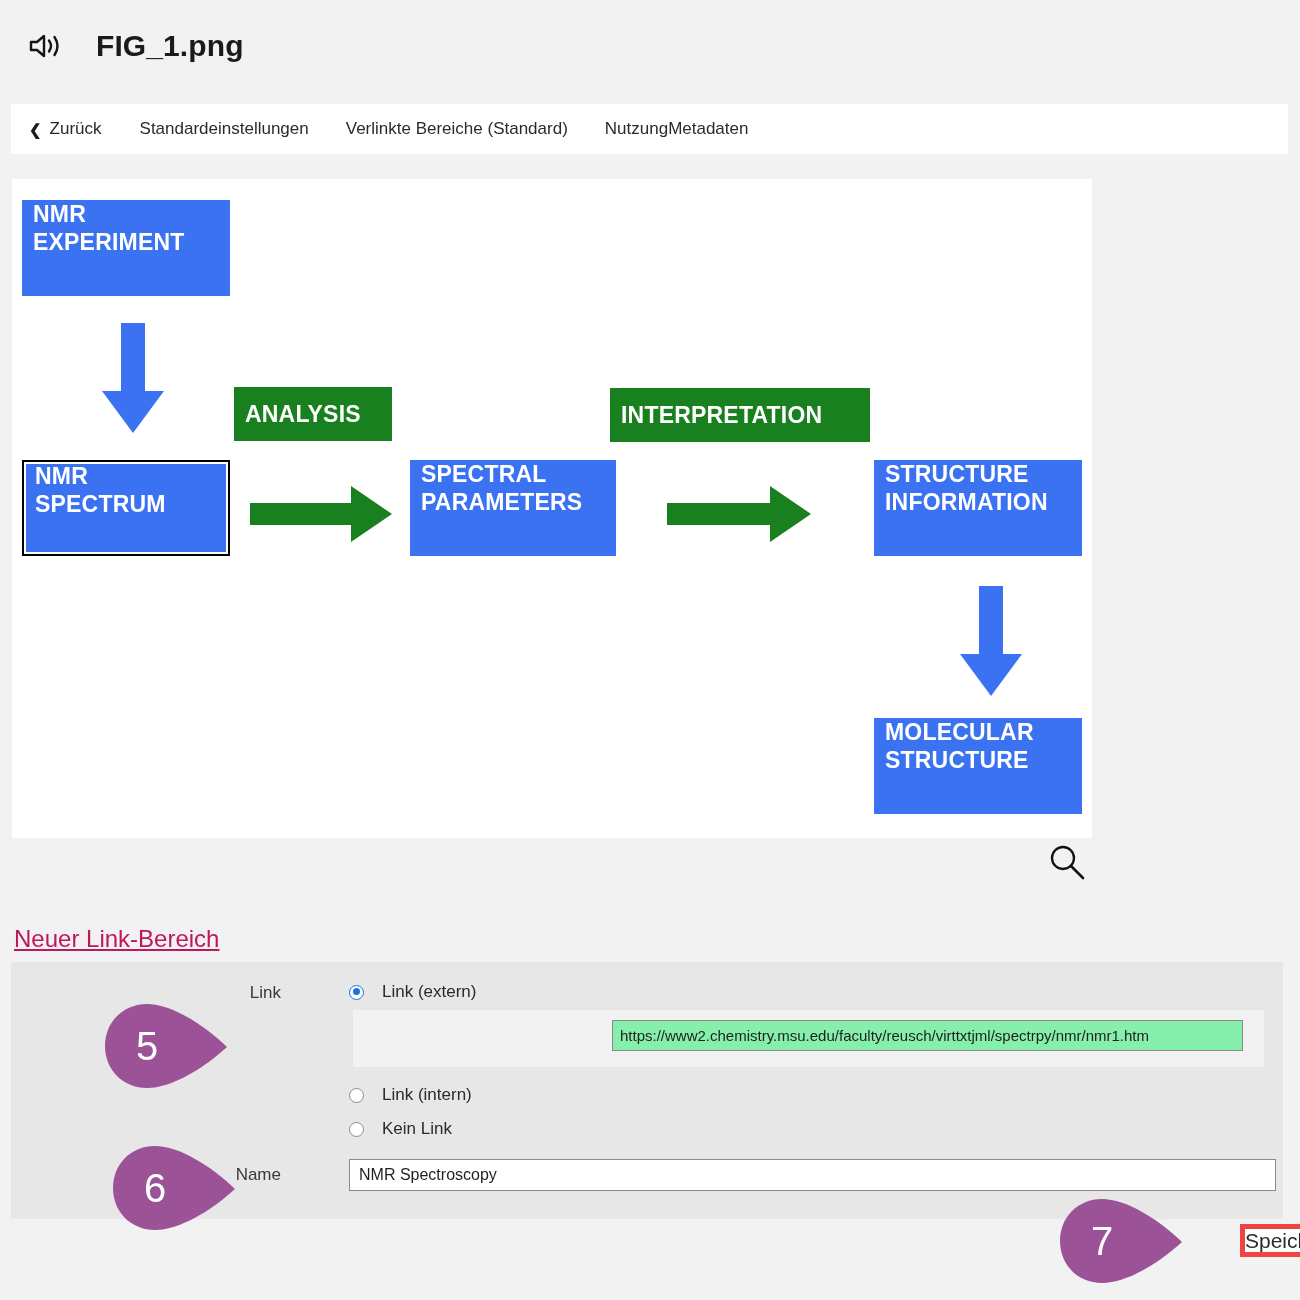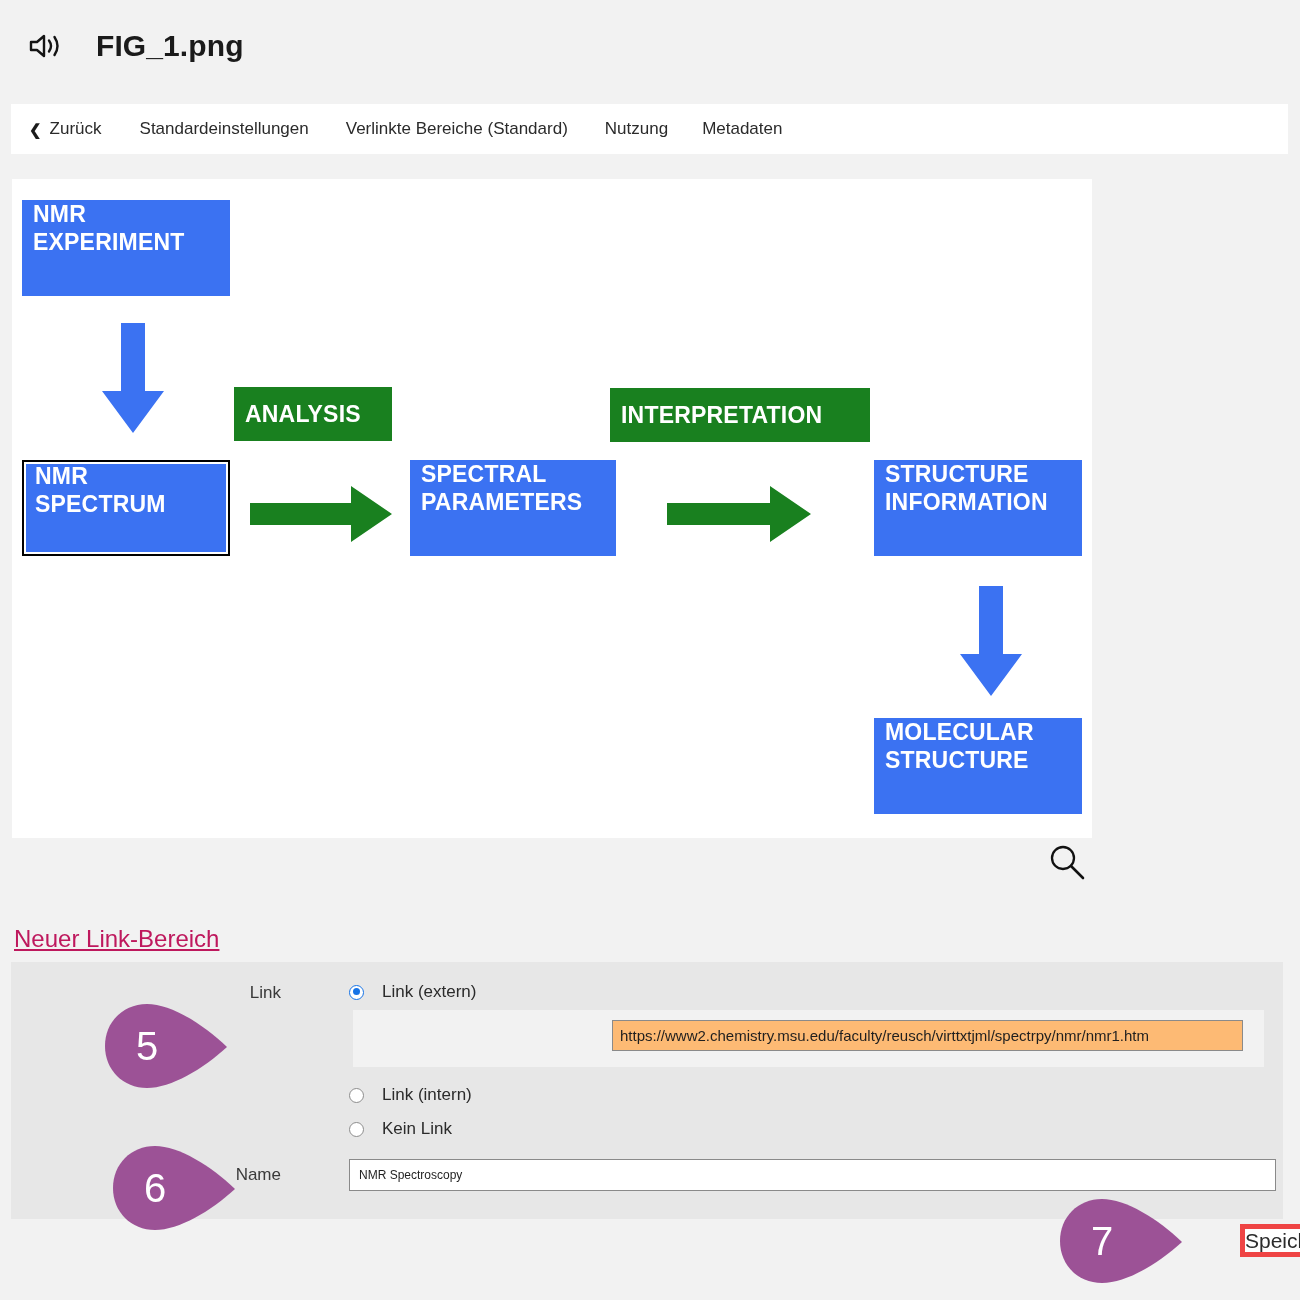--- a/index.html
+++ b/index.html
@@ -62,21 +62,21 @@
   }
   .chev {
     font-size: 15px;
     font-weight: bold;
     line-height: 1;
     color: #1b1b1b;
   }
   .nav-sp1 { margin-left: 38px; }
   .nav-sp2 { margin-left: 37px; }
   .nav-sp3 { margin-left: 37px; }
-  .nav-sp4 { margin-left: 34px; }
+  .nav-sp4 { }
 
   
   .image-panel {
     position: absolute;
     left: 12px; top: 179px;
     width: 1080px; height: 659px;
     background: #ffffff;
     overflow: hidden;
   }
   .diagram { position: absolute; left: 0; top: 0; width: 1080px; height: 659px; }
@@ -192,37 +192,37 @@
     left: 342px; top: 48px;
     width: 911px; height: 57px;
     background: #f2f2f2;
   }
   .url-input {
     position: absolute;
     left: 259px; top: 10px;
     width: 631px; height: 31px;
     box-sizing: border-box;
     border: 1px solid #8a8a8a;
-    background: #fdba74;
+    background: #86efac;
     font-family: "Liberation Sans", sans-serif;
     font-size: 15px;
     color: #1f1f1f;
     padding: 0 7px;
     outline: none;
   }
 
   .name-input {
     position: absolute;
     left: 338px; top: 197px;
     width: 927px; height: 32px;
     box-sizing: border-box;
     border: 1px solid #8a8a8a;
     background: #fff;
     font-family: "Liberation Sans", sans-serif;
-    font-size: 12px;
+    font-size: 16px;
     color: #1f1f1f;
     padding: 0 9px;
     outline: none;
   }
 
   .save-button {
     position: absolute;
     left: 1240px; top: 1224px;
     width: 86px; height: 33px;
     box-sizing: border-box;

